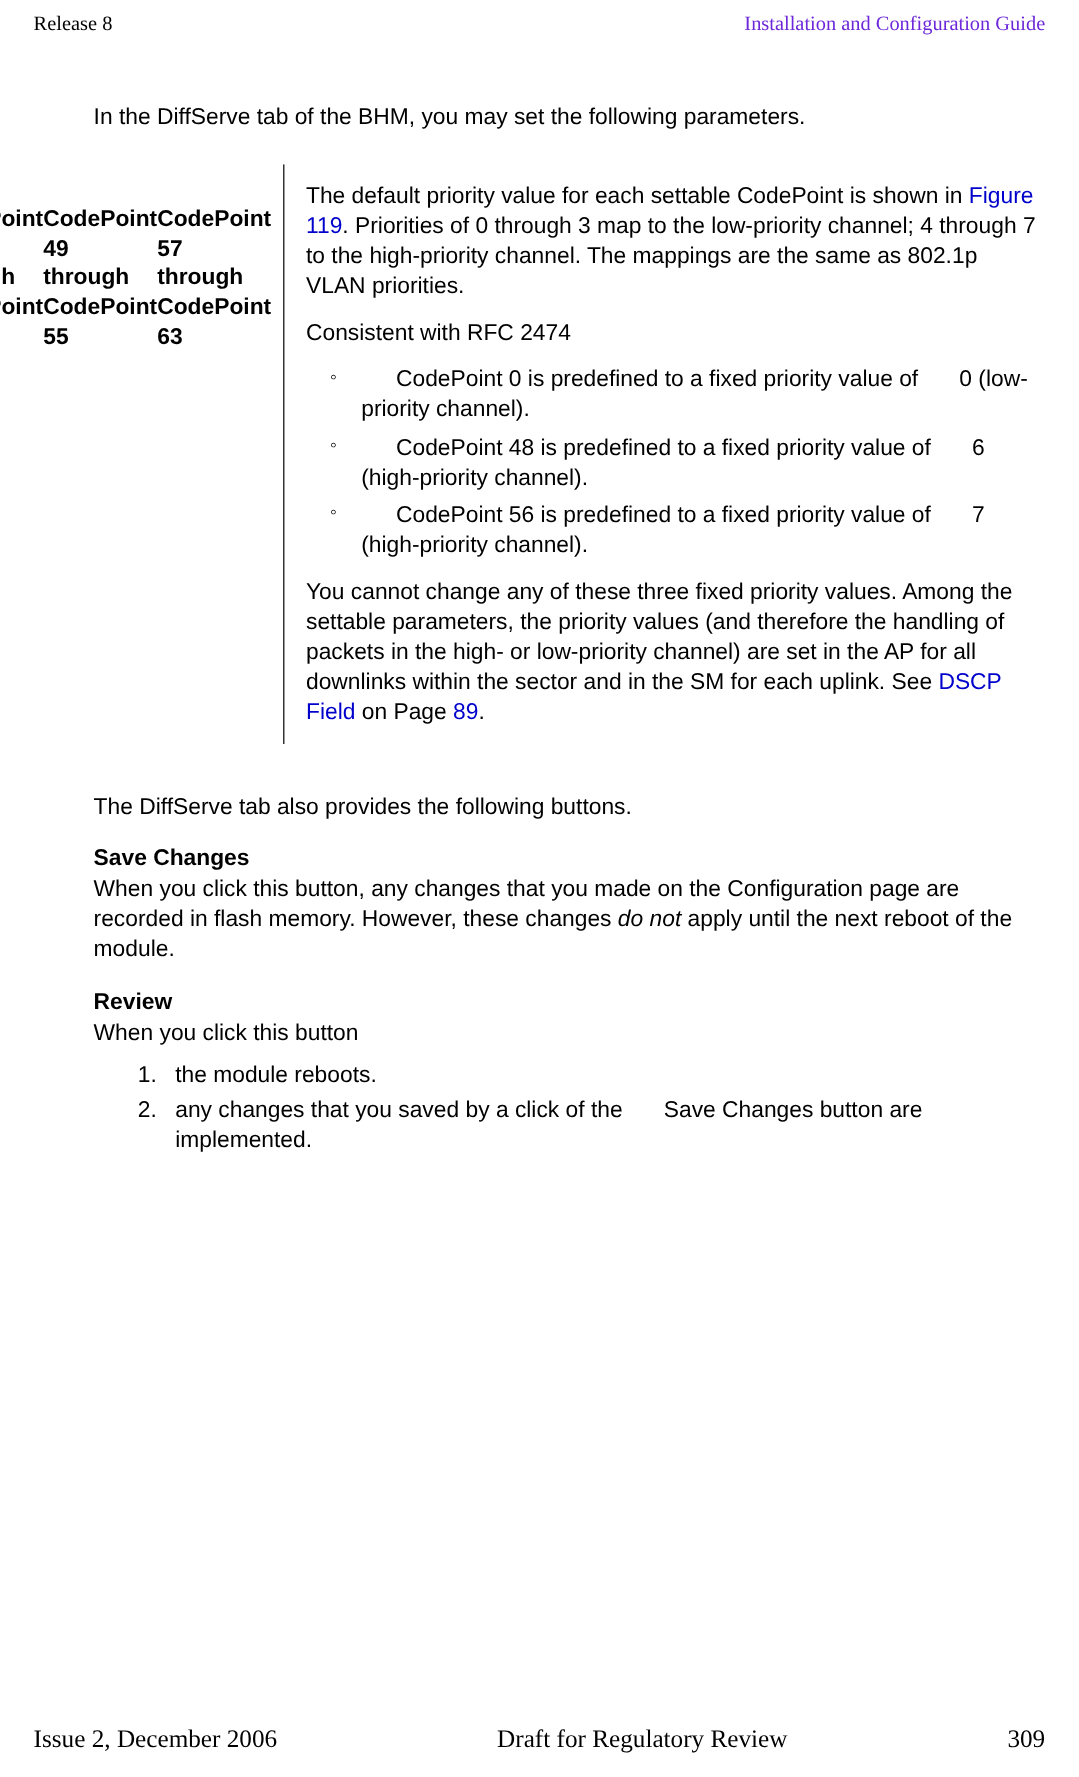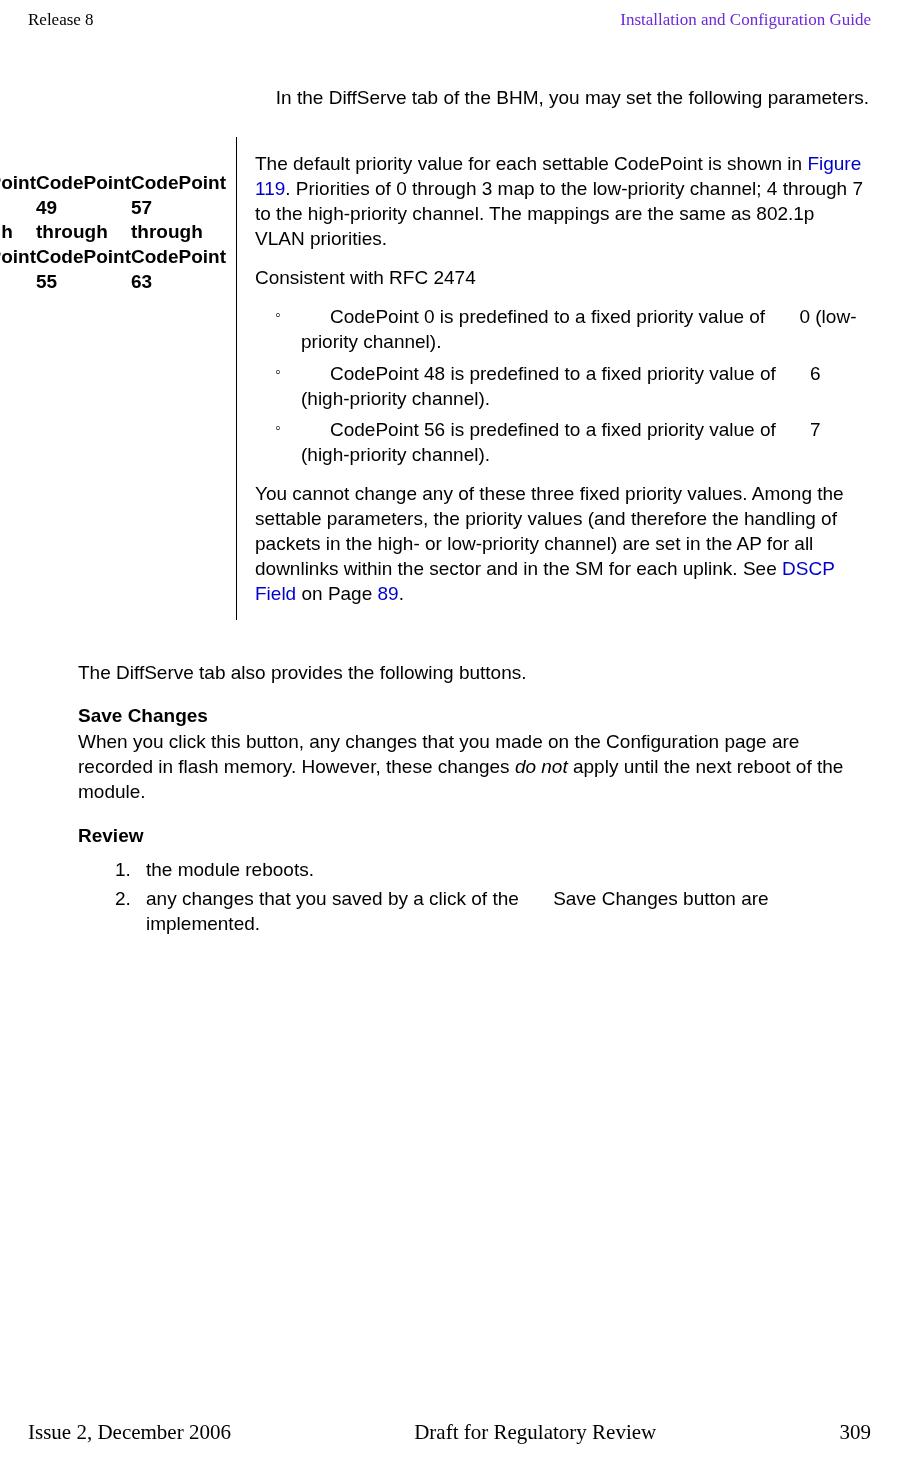--- a/index.html
+++ b/index.html
@@ -21,36 +21,36 @@
     right: 28px;
     display: flex;
     justify-content: space-between;
     font-family: "Palatino Linotype", Palatino, "Book Antiqua", serif;
     font-size: 17px;
   }
   .header .left { color: #000; }
   .header .right { color: #6d28d9; }
   .footer {
     position: absolute;
-    bottom: 36px;
+    bottom: 19px;
     left: 28px;
     right: 28px;
     display: flex;
     justify-content: space-between;
     font-family: "Palatino Linotype", Palatino, "Book Antiqua", serif;
     font-size: 21px;
     color: #000;
   }
   .content {
     position: absolute;
     top: 68px;
     left: 78px;
     right: 30px;
   }
-  .intro { margin-bottom: 28px; text-align: right; }
+  .intro { margin-bottom: 28px; }
   .table-wrap {
     display: flex;
     margin-bottom: 40px;
   }
   .col-labels {
     width: 148px;
     flex: 0 0 148px;
     border-right: 1px solid #000;
     padding-right: 10px;
     padding-top: 20px;
@@ -155,20 +155,21 @@
   </div>
 
   <p class="bodytext">The DiffServe tab also provides the following buttons.</p>
 
   <p class="heading">Save Changes</p>
   <p class="bodytext">
     <span>When you click this button, any changes that you made on the Configuration page are recorded in flash memory. However, these changes </span><em>do not</em><span> apply until the next reboot of the module.</span>
   </p>
 
   <p class="heading">Review</p>
+  <p class="bodytext">When you click this button</p>
   <ol class="numlist">
     <li>the module reboots.</li>
     <li>
       <span>any changes that you saved by a click of the </span><strong>Save Changes</strong><span> button are implemented.</span>
     </li>
   </ol>
 
 </div>
 
 <div class="footer">

